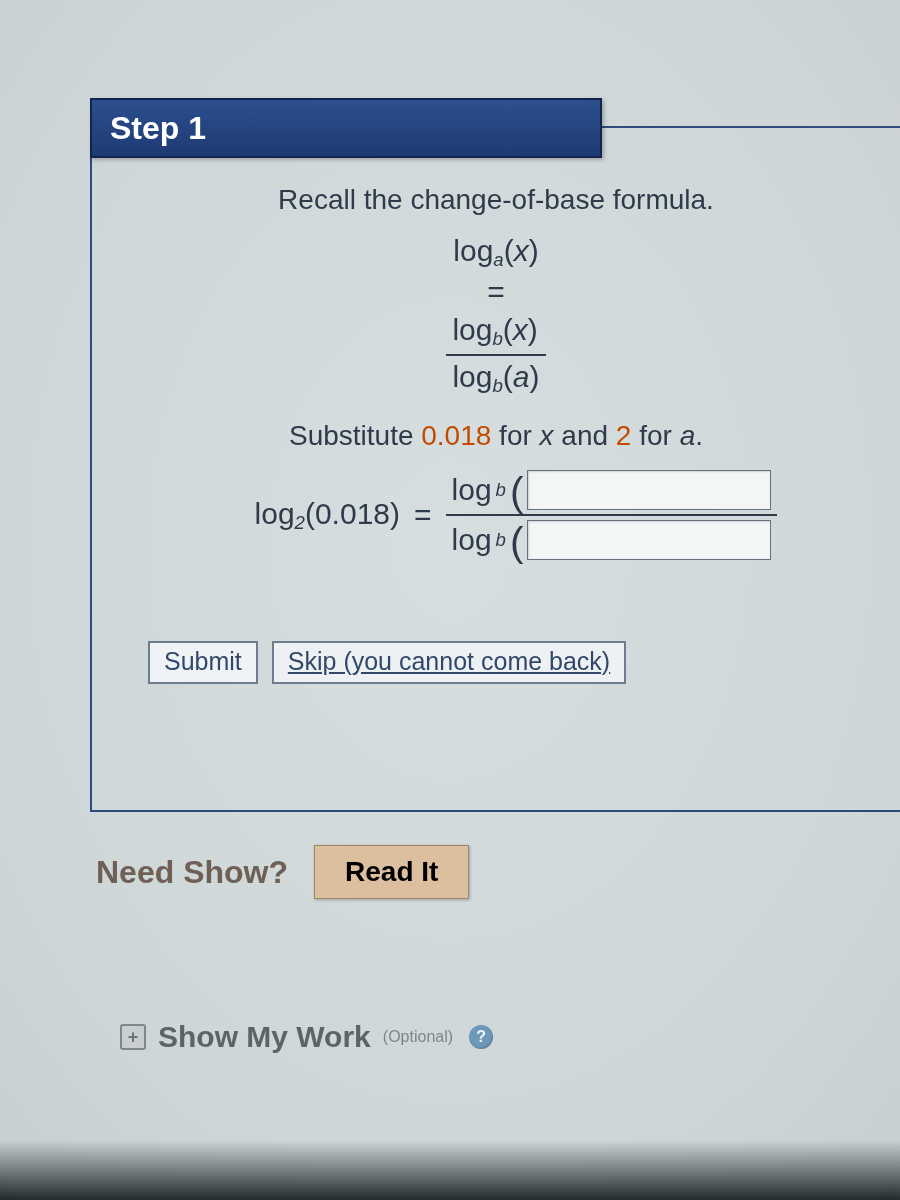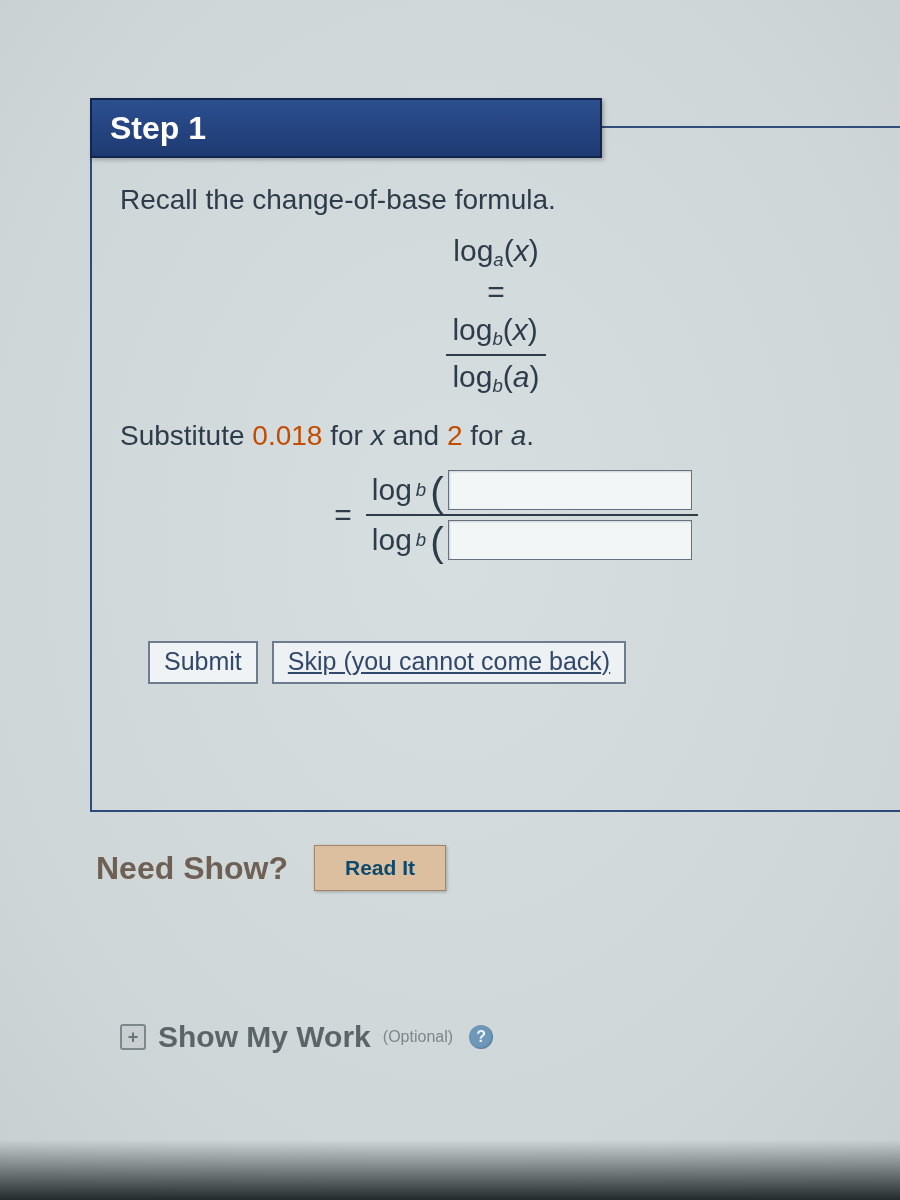--- a/index.html
+++ b/index.html
@@ -52,20 +52,21 @@
     right: 0;
     height: 2px;
     background: #2e4a7a;
   }
   .content {
     padding: 80px 28px 20px 28px;
     font-size: 28px;
   }
   .line {
     margin: 4px 0 18px 0;
+    text-align: center;
   }
   .formula-row {
     display: flex;
     align-items: center;
     justify-content: center;
     gap: 4px;
     margin: 8px 0 22px 0;
     font-size: 30px;
     flex-direction: column;
   }
@@ -153,22 +154,22 @@
     gap: 26px;
   }
   .help-label {
     color: #6f6055;
     font-size: 32px;
     font-weight: 600;
   }
   .readit-btn {
     background: #dcbf9f;
     border: 1px solid #9e8666;
-    color: #0c4a6e;
-    font-size: 21px;
+    color: #000000;
+    font-size: 28px;
     font-weight: bold;
     padding: 10px 30px;
     box-shadow: 1px 1px 3px rgba(0,0,0,0.25);
     cursor: pointer;
   }
   .show-work-row {
     position: absolute;
     left: 120px;
     top: 1020px;
     display: flex;
@@ -241,20 +242,23 @@
             <span>log</span><span class="sub">b</span>(<span class="it">a</span>)
           </span>
         </span>
       </div>
 
       <div class="line">
         <span>Substitute </span><span class="accent">0.018</span><span> for </span><span class="it">x</span><span> and </span><span class="accent">2</span><span> for </span><span class="it">a</span><span>.</span>
       </div>
 
       <div class="equation2">
+        <span class="eq2-left">
+          <span>log</span><span class="sub">2</span>(<span>0.018</span>)
+        </span>
         <span>=</span>
         <span class="frac eq2-right">
           <span class="num">
             <span>log</span>
               <span class="sub">b</span>
               <span class="big-paren">(</span>
             <input class="answer" type="text" style="">
           </span>
           <span class="bar"></span>
           <span class="den">

